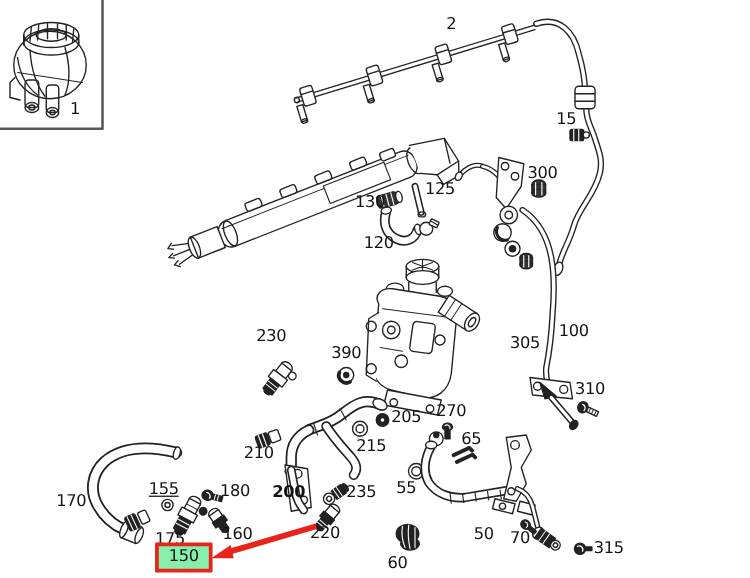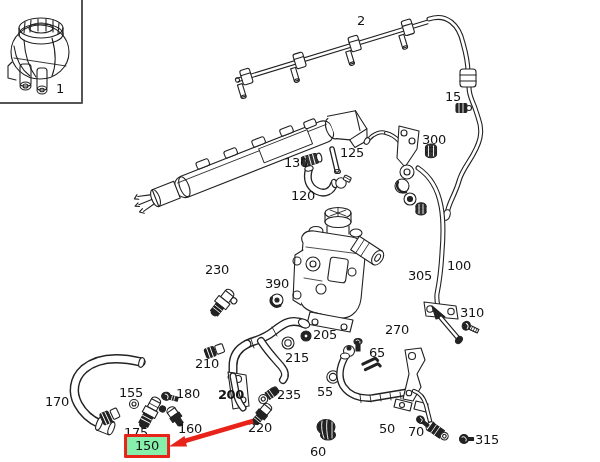--- a/index.html
+++ b/index.html
@@ -378,26 +378,26 @@
       <div class="part-label" style="left: 296px; top: 162px;">130</div>
       <div class="part-label" style="left: 352px; top: 152px;">125</div>
       <div class="part-label" style="left: 303px; top: 195px;">120</div>
       <div class="part-label" style="left: 434px; top: 139px;">300</div>
       <div class="part-label" style="left: 420px; top: 227px; margin-top: 48px;">305</div>
       <div class="part-label" style="left: 459px; top: 265px;">100</div>
       <div class="part-label" style="left: 472px; top: 312px;">310</div>
       <div class="part-label" style="left: 217px; top: 269px;">230</div>
       <div class="part-label" style="left: 277px; top: 283px;">390</div>
       <div class="part-label" style="left: 325px; top: 334px;">205</div>
-      <div class="part-label" style="left: 361px; top: 329px; margin-left: 36px;">270</div>
+      <div class="part-label" style="left: 361px; top: 329px;">270</div>
       <div class="part-label" style="left: 377px; top: 352px;">65</div>
       <div class="part-label" style="left: 297px; top: 357px;">215</div>
       <div class="part-label" style="left: 207px; top: 363px;">210</div>
       <div class="part-label" style="left: 325px; top: 391px;">55</div>
-      <div class="part-label" style="left: 131px; top: 392px;">155</div>
+      <div class="part-label" style="left: 131px; top: 392px; text-decoration: underline;">155</div>
       <div class="part-label" style="left: 188px; top: 393px;">180</div>
       <div class="part-label" style="left: 289px; top: 394px;">235</div>
       <div class="part-label" style="left: 57px; top: 401px;">170</div>
       <div class="part-label" style="left: 231px; top: 394px; font-weight: bold;">200</div>
       <div class="part-label" style="left: 190px; top: 428px;">160</div>
       <div class="part-label" style="left: 260px; top: 427px;">220</div>
       <div class="part-label" style="left: 115px; top: 432px; margin-left: 21px;">175</div>
       <div class="part-label" style="left: 387px; top: 428px;">50</div>
       <div class="part-label" style="left: 416px; top: 431px;">70</div>
       <div class="part-label" style="left: 487px; top: 439px;">315</div>

